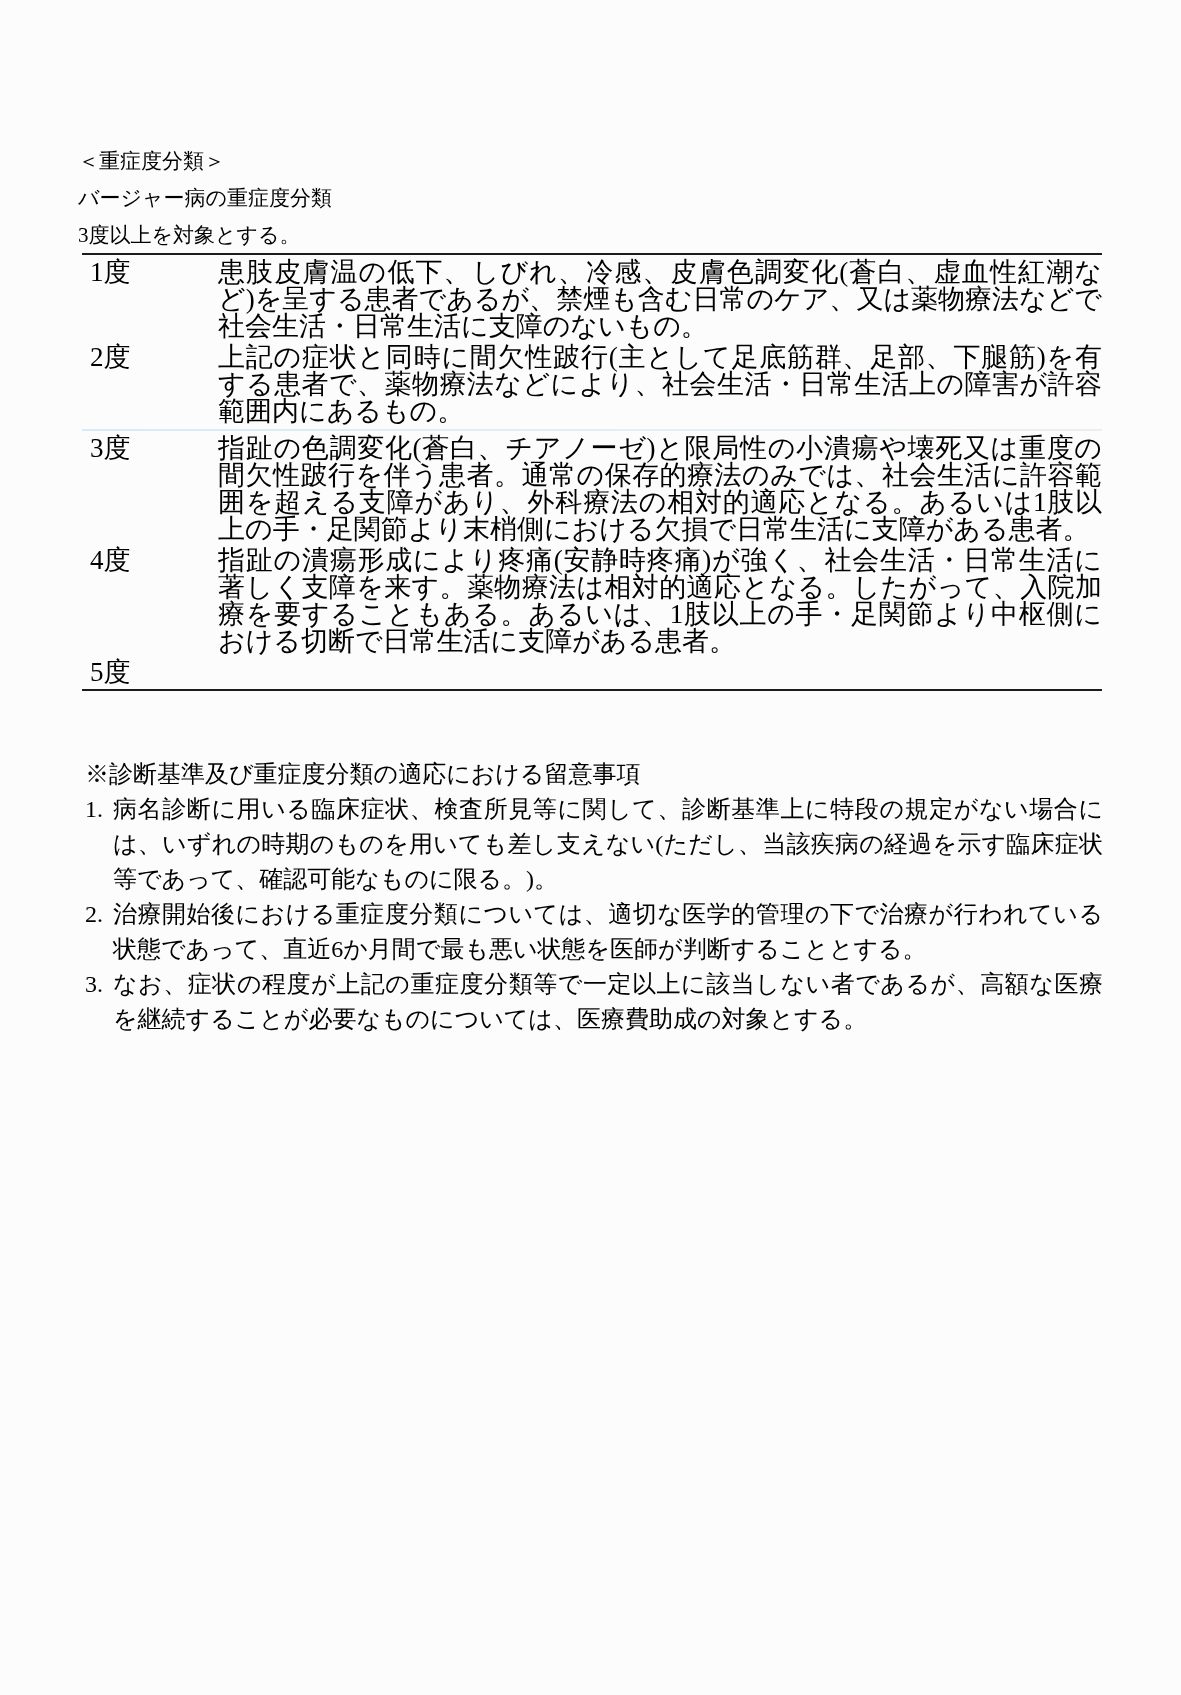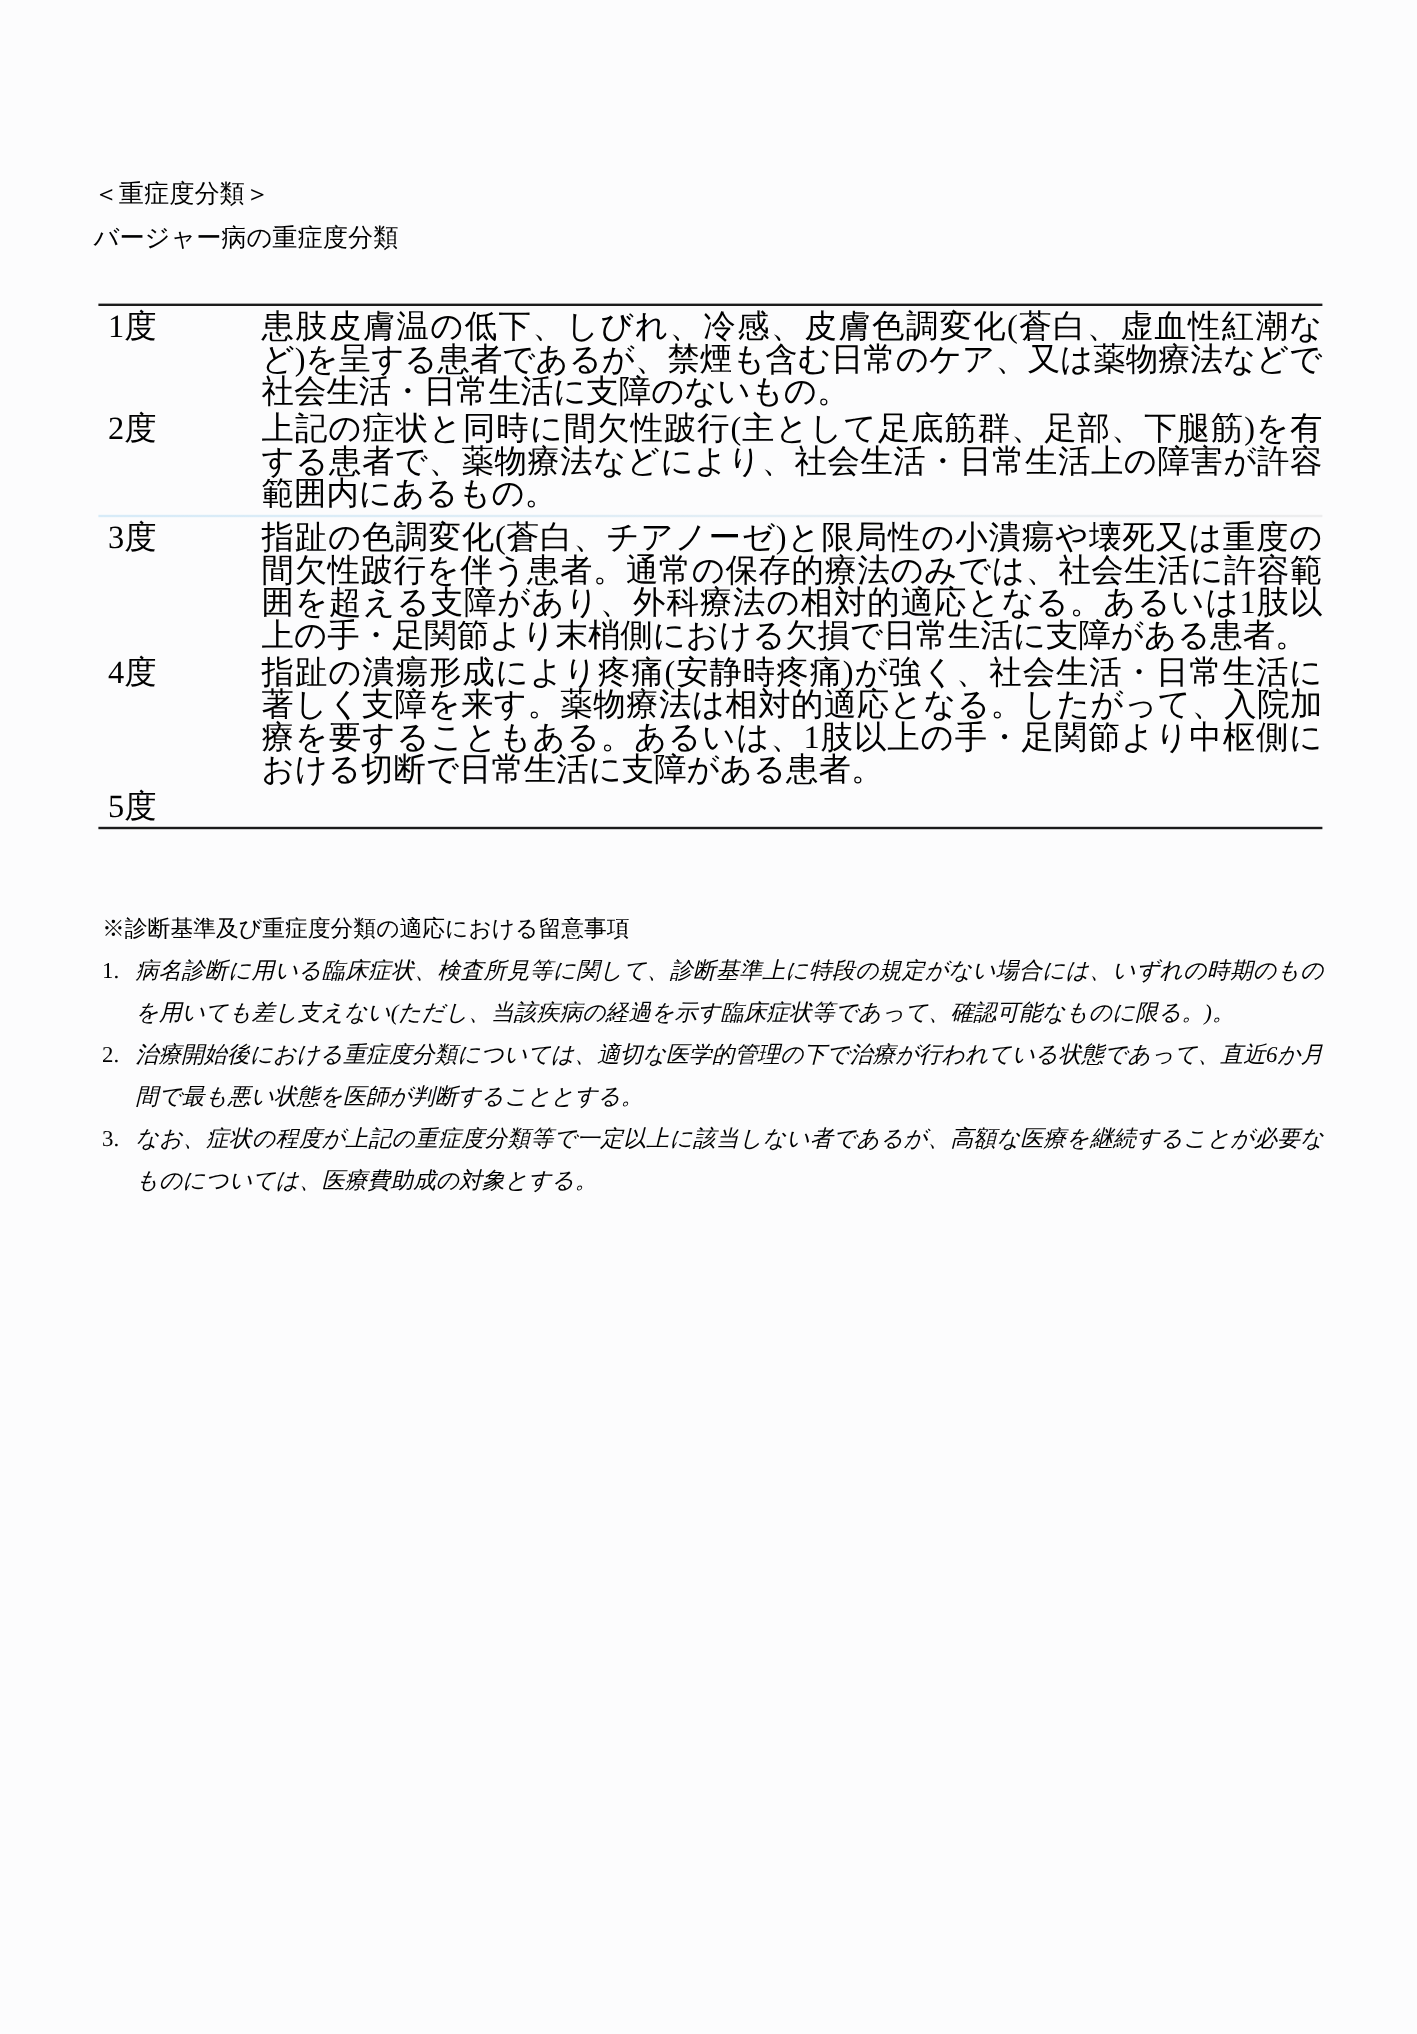--- a/index.html
+++ b/index.html
@@ -48,36 +48,37 @@
   .row-divider {
     height: 2px;
     margin: 2px 0 2px 0;
     background: linear-gradient(to right, #d7ebf8 0%, #e3eef5 55%, #ededee 100%);
   }
   .notes {
     position: absolute;
     left: 85px;
     top: 757px;
     width: 1018px;
-    font-size: 19px;
+    font-size: 24px;
     line-height: 35px;
   }
   .notes-title { white-space: nowrap; }
   .note-item { display: flex; }
   .note-num { flex: 0 0 28px; width: 28px; }
-  .note-text { flex: 1; text-align: justify; font-style: italic; }
+  .note-text { flex: 1; text-align: justify; }
 </style>
 </head>
 <body>
 
 <div class="page">
 
   <div class="doc-header">
     <div>＜重症度分類＞</div>
     <div>バージャー病の重症度分類</div>
+    <div>3度以上を対象とする。</div>
   </div>
 
   <div class="sev-table">
   <div class="t-row">
     <div class="t-grade">1度</div>
     <div class="t-desc">患肢皮膚温の低下、しびれ、冷感、皮膚色調変化(蒼白、虚血性紅潮など)を呈する患者であるが、禁煙も含む日常のケア、又は薬物療法などで社会生活・日常生活に支障のないもの。</div>
   </div>
 
   <div class="t-row">
     <div class="t-grade">2度</div>

